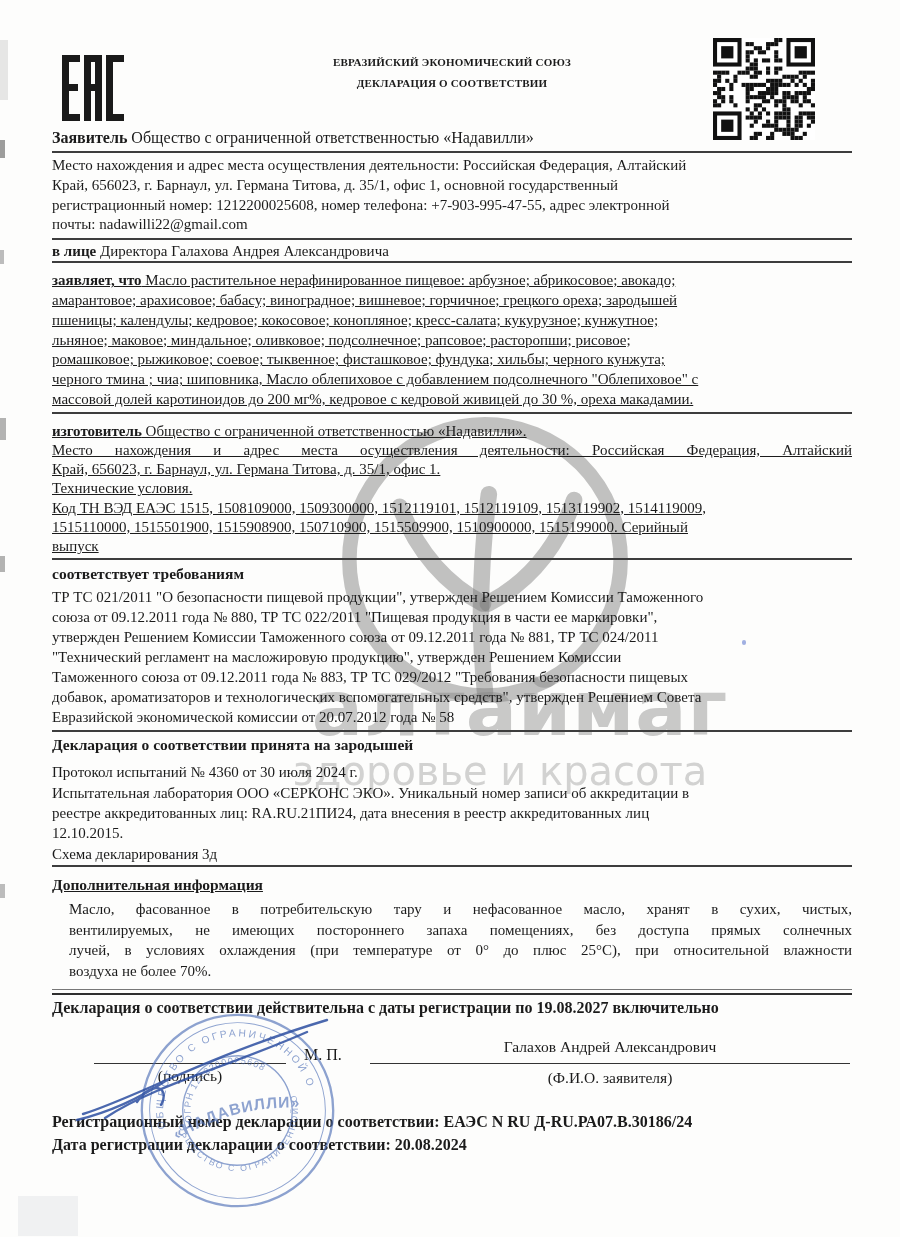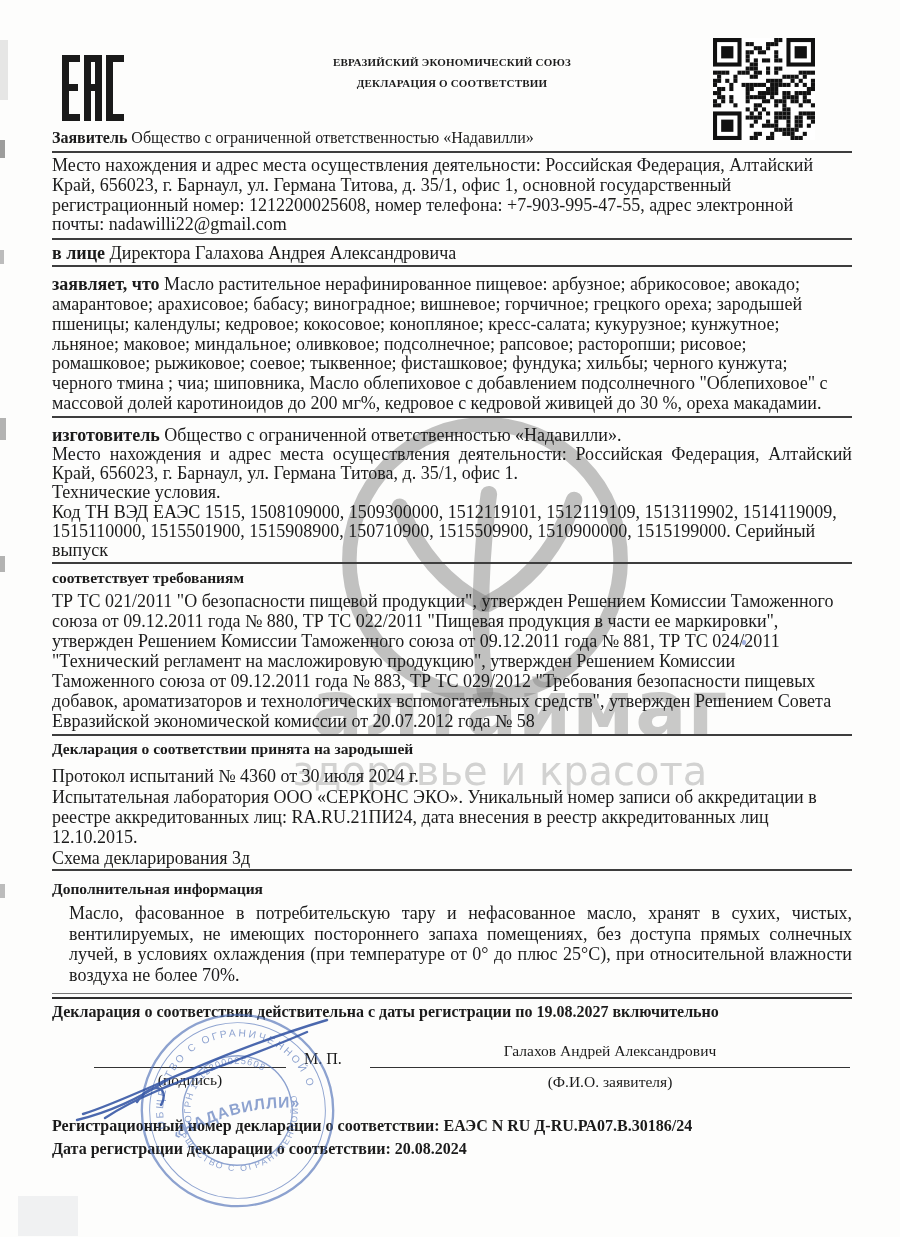--- a/index.html
+++ b/index.html
@@ -6,33 +6,33 @@
   .page{position:relative;width:900px;height:1237px;background:#fdfdfc;margin:0 auto;
         font-family:"Liberation Serif","DejaVu Serif",serif;color:#1b1b1b;overflow:hidden;}
   .doc{position:absolute;left:52px;right:48px;top:0;z-index:3;}
   .hdr{position:relative;height:122px;}
   .title-wrap{position:absolute;left:130px;right:130px;top:52px;text-align:center;}
   .title-line{font-weight:bold;font-size:11px;line-height:21px;letter-spacing:.2px;}
   .lead-line{font-size:16px;line-height:20px;margin-top:6px;}
   .lead-line b{font-size:16px;}
   hr.rule{border:none;height:2px;background:#3d3d3d;margin:3px 0 3px 0;}
   .dbl{margin-top:7px;border-top:1.5px solid #777;border-bottom:2.5px solid #2e2e2e;height:3px;}
-  .blk{font-size:18px;}
+  .blk{font-size:15px;}
   .line{line-height:19.8px;white-space:nowrap;}
   .wrapok .line{white-space:normal;}
   .manu-lines .line{line-height:19.2px;}
   .manu-lines .line:nth-child(1){white-space:normal;text-align:justify;text-align-last:justify;}
   .comply-lines .line{line-height:20px;}
   .basis-lines{margin-top:7px;}
   .basis-lines .line{line-height:20.4px;}
   .add-lines{margin-top:4px;}
   .add-lines .line{line-height:20.6px;margin-left:17px;}
   .add-lines .line:not(:last-child){white-space:normal;text-align:justify;text-align-last:justify;}
   .shead{font-weight:bold;font-size:15.5px;line-height:20px;margin-top:3px;}
-  .mt2{margin-top:8px;} .mt3{margin-top:3px;}
+  .mt2{margin-top:8px;text-decoration:underline;} .mt3{margin-top:3px;}
   .validity{font-weight:bold;font-size:16px;line-height:20px;margin-top:3px;}
   .sigblock{position:relative;height:78px;margin-top:8px;font-size:15.5px;}
   .sig-caption{position:absolute;text-align:center;font-size:15.5px;}
   .sig-rule{position:absolute;border-top:1.5px solid #333;}
   .regline{font-weight:bold;font-size:16px;line-height:23px;}
   .reg{margin-top:6px;}
   
   .eac{position:absolute;left:62px;top:54px;z-index:2;}
   .qr{position:absolute;left:713px;top:38px;z-index:2;}
   .wm{position:absolute;z-index:1;pointer-events:none;}

